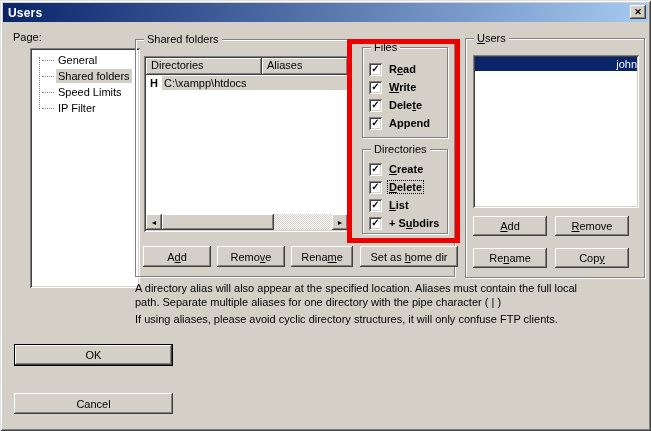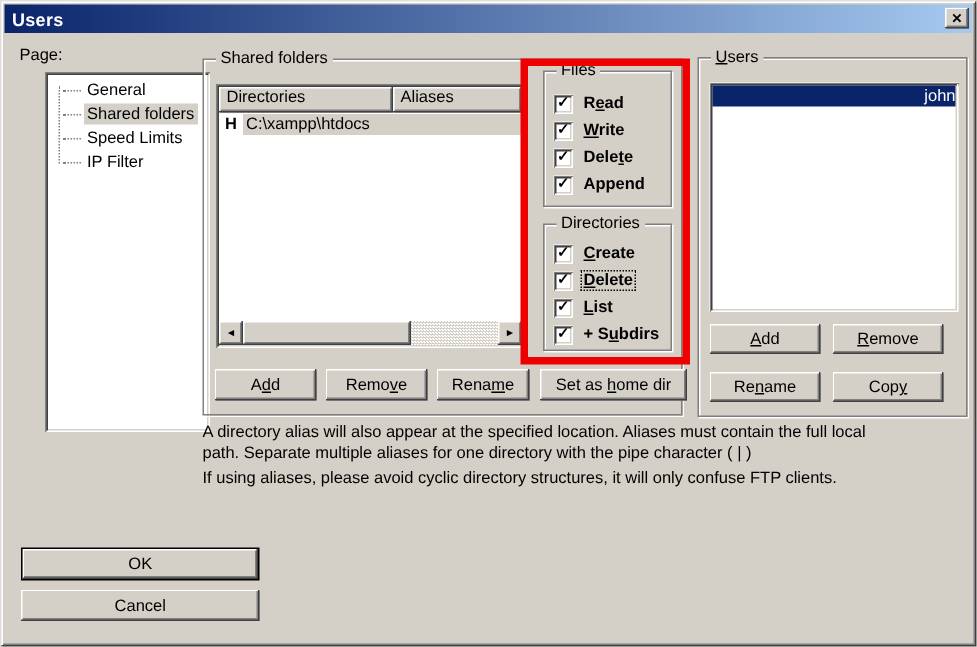--- a/index.html
+++ b/index.html
@@ -256,20 +256,20 @@
   <div class="redbox"></div>
 
   <div class="notes" style="top:281px;">
     <div>A directory alias will also appear at the specified location. Aliases must contain the full local</div>
     <div>path. Separate multiple aliases for one directory with the pipe character ( | )</div>
   </div>
   <div class="notes" style="top:312px;">
     <div>If using aliases, please avoid cyclic directory structures, it will only confuse FTP clients.</div>
   </div>
 
-  <div class="btn default" style="left:14px; top:365px; width:159px; height:22px;">
+  <div class="btn default" style="left:14px; top:344px; width:159px; height:22px;">
     <span>OK</span>
   </div>
   <div class="btn" style="left:14px; top:393px; width:159px; height:21px;">
     <span>Cancel</span>
   </div>
 
 </div>
 
 </body></html>

